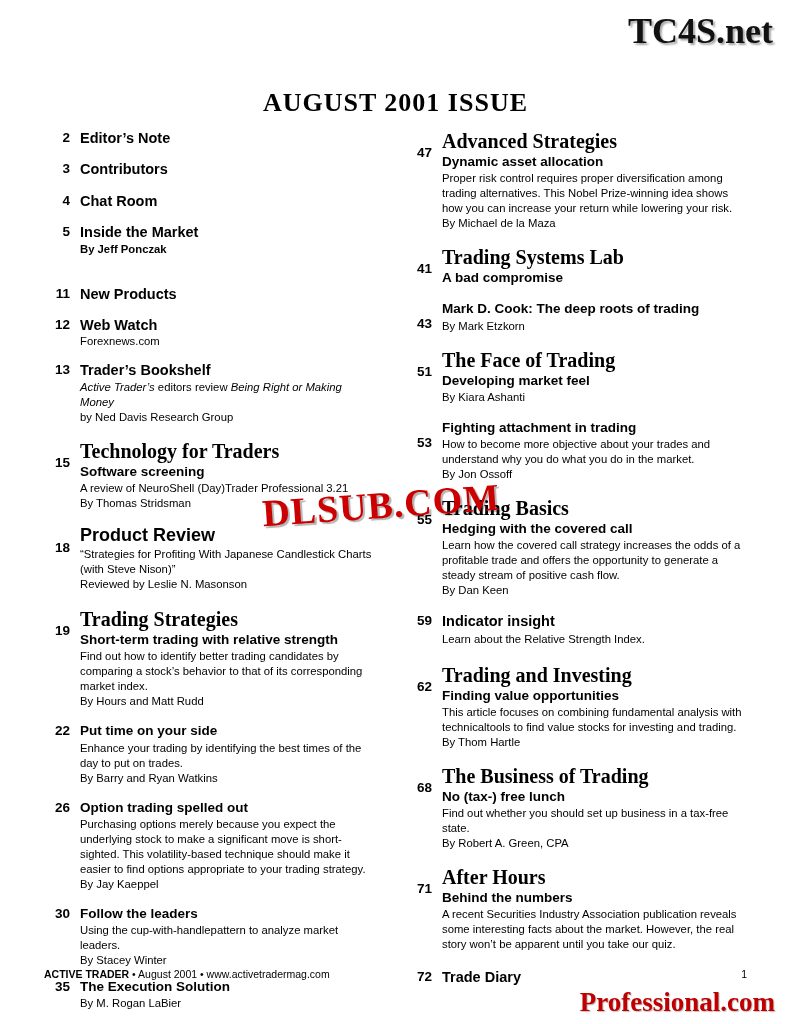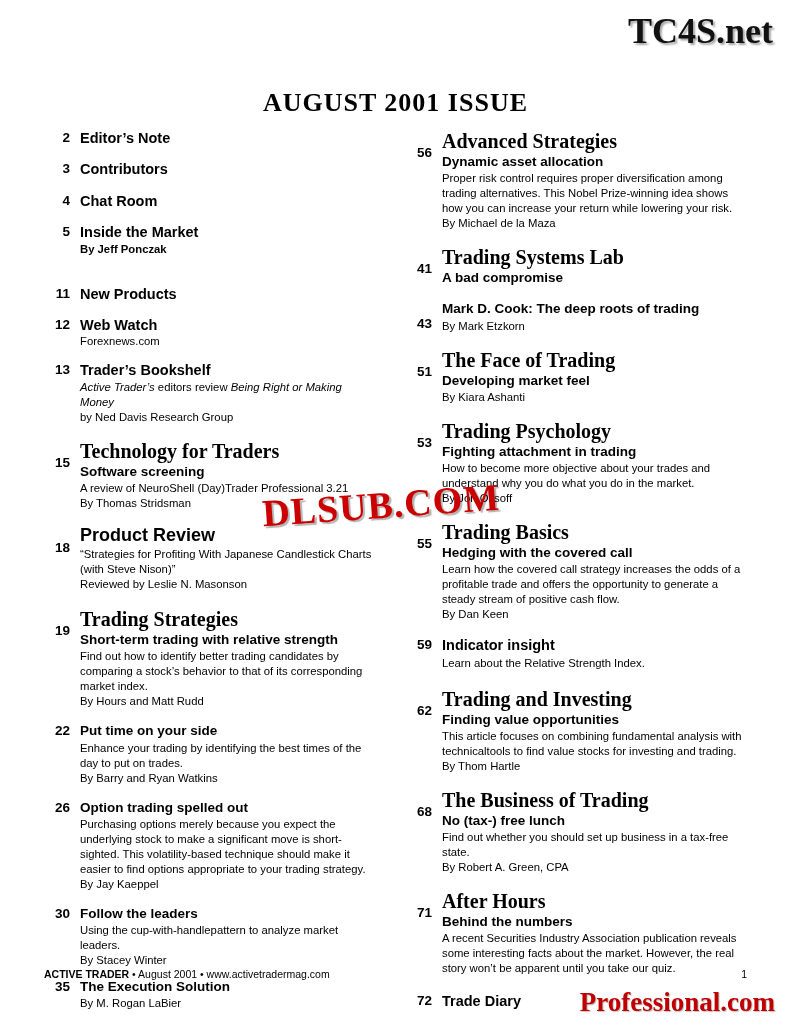--- a/index.html
+++ b/index.html
@@ -250,21 +250,21 @@
       <div class="ttl">The Execution Solution</div>
       <div class="by">By M. Rogan LaBier</div>
     </div>
 
   </div>
 
   <div class="col col-right">
 
     <div class="entry" style="margin-bottom:15px;">
       <div class="sec">Advanced Strategies</div>
-      <div class="pg pg-shift">56</div>
+      <div class="pg pg-shift">47</div>
       <div class="ttl">Dynamic asset allocation</div>
       <div class="desc">Proper risk control requires proper diversification among trading alternatives. This Nobel Prize-winning idea shows how you can increase your return while lowering your risk.</div>
       <div class="by">By Michael de la Maza</div>
     </div>
 
     <div class="entry" style="margin-bottom:15px;">
       <div class="sec">Trading Systems Lab</div>
       <div class="pg pg-shift">41</div>
       <div class="ttl">A bad compromise</div>
     </div>
@@ -276,21 +276,20 @@
     </div>
 
     <div class="entry" style="margin-bottom:15px;">
       <div class="sec">The Face of Trading</div>
       <div class="pg pg-shift">51</div>
       <div class="ttl">Developing market feel</div>
       <div class="by">By Kiara Ashanti</div>
     </div>
 
     <div class="entry" style="margin-bottom:15px;">
-      <div class="sec">Trading Psychology</div>
       <div class="pg pg-shift">53</div>
       <div class="ttl">Fighting attachment in trading</div>
       <div class="desc">How to become more objective about your trades and understand why you do what you do in the market.</div>
       <div class="by">By Jon Ossoff</div>
     </div>
 
     <div class="entry" style="margin-bottom:15px;">
       <div class="sec">Trading Basics</div>
       <div class="pg pg-shift">55</div>
       <div class="ttl">Hedging with the covered call</div>

